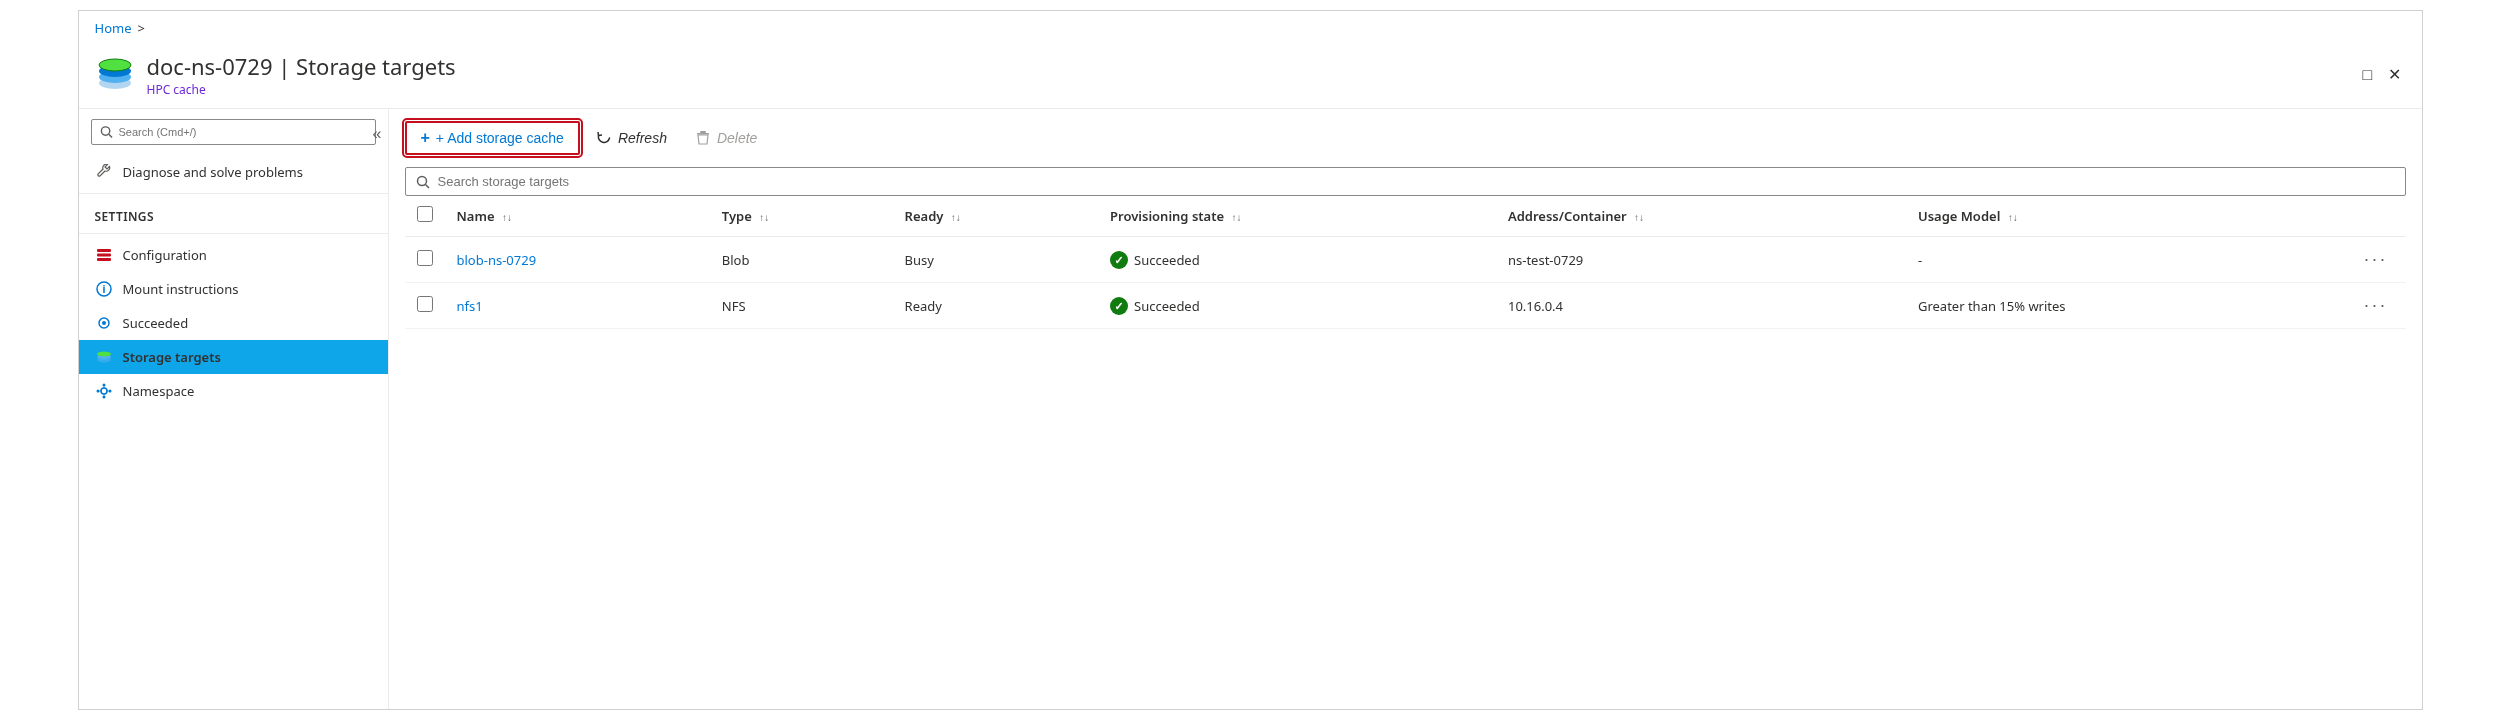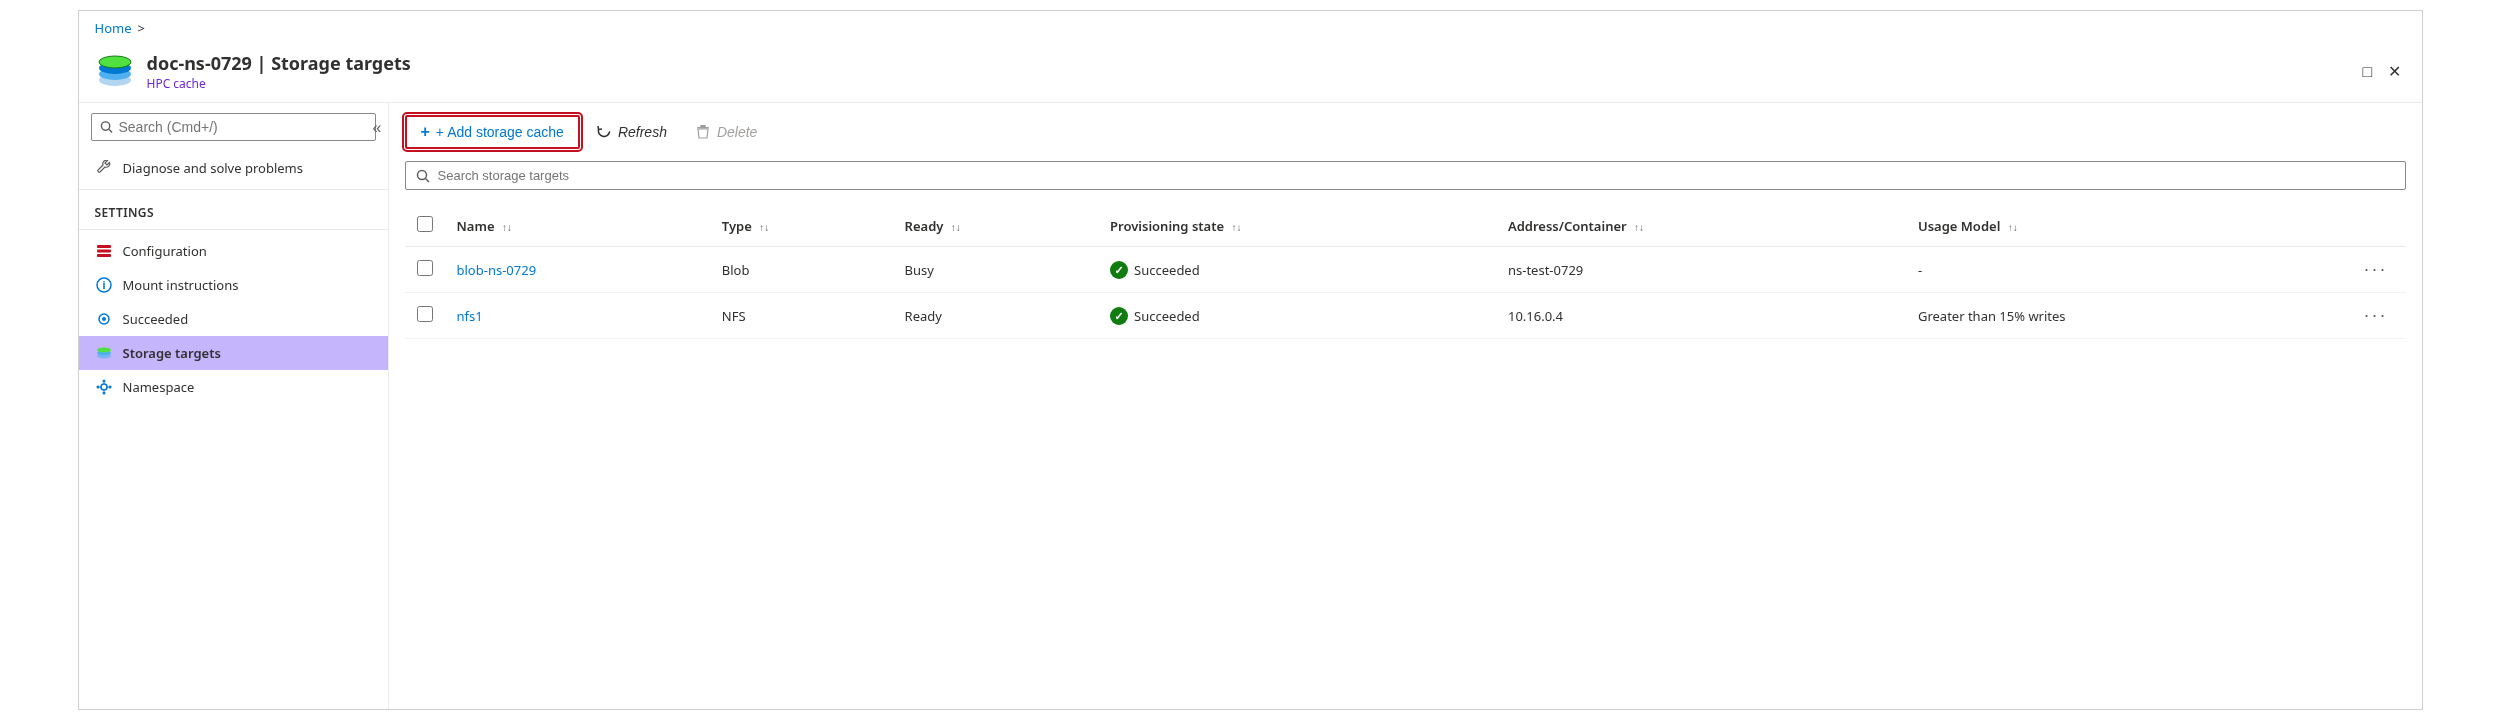--- a/index.html
+++ b/index.html
@@ -44,22 +44,22 @@
       display: flex;
       align-items: center;
       gap: 12px;
     }
     .hpc-icon {
       width: 40px;
       height: 40px;
       flex-shrink: 0;
     }
     .header-title h1 {
-      font-size: 18px;
-      font-weight: 700;
+      font-size: 22px;
+      font-weight: 400;
       color: #323130;
     }
     .header-title p {
       font-size: 12px;
       color: #6d28d9;
     }
     .header-controls {
       display: flex;
       gap: 8px;
       align-items: center;
@@ -97,21 +97,21 @@
       align-items: center;
       margin: 10px 12px;
       border: 1px solid #8a8886;
       border-radius: 2px;
       padding: 5px 8px;
       gap: 6px;
     }
     .search-box input {
       border: none;
       outline: none;
-      font-size: 14px;
+      font-size: 11px;
       width: 100%;
       color: #14532d;
     }
     .collapse-btn {
       position: absolute;
       right: 0;
       top: 12px;
       background: none;
       border: none;
       cursor: pointer;
@@ -136,21 +136,21 @@
       display: flex;
       align-items: center;
       gap: 10px;
       padding: 8px 16px;
       cursor: pointer;
       border-radius: 0;
       color: #323130;
       font-size: 13px;
     }
     .sidebar-item.active {
-      background: #c4b5fd;
+      background: #0ea5e9;
       font-weight: 600;
     }
     .sidebar-icon {
       width: 18px;
       height: 18px;
       flex-shrink: 0;
       display: flex;
       align-items: center;
       justify-content: center;
     }
@@ -201,21 +201,21 @@
       cursor: default;
     }
     
     .search-bar {
       display: flex;
       align-items: center;
       border: 1px solid #8a8886;
       border-radius: 2px;
       padding: 6px 10px;
       gap: 8px;
-      margin-bottom: 16px;
+      margin-bottom: 0;
     }
     .search-bar input {
       border: none;
       outline: none;
       font-size: 13px;
       flex: 1;
       color: #605e5c;
     }
     
     .data-table {

